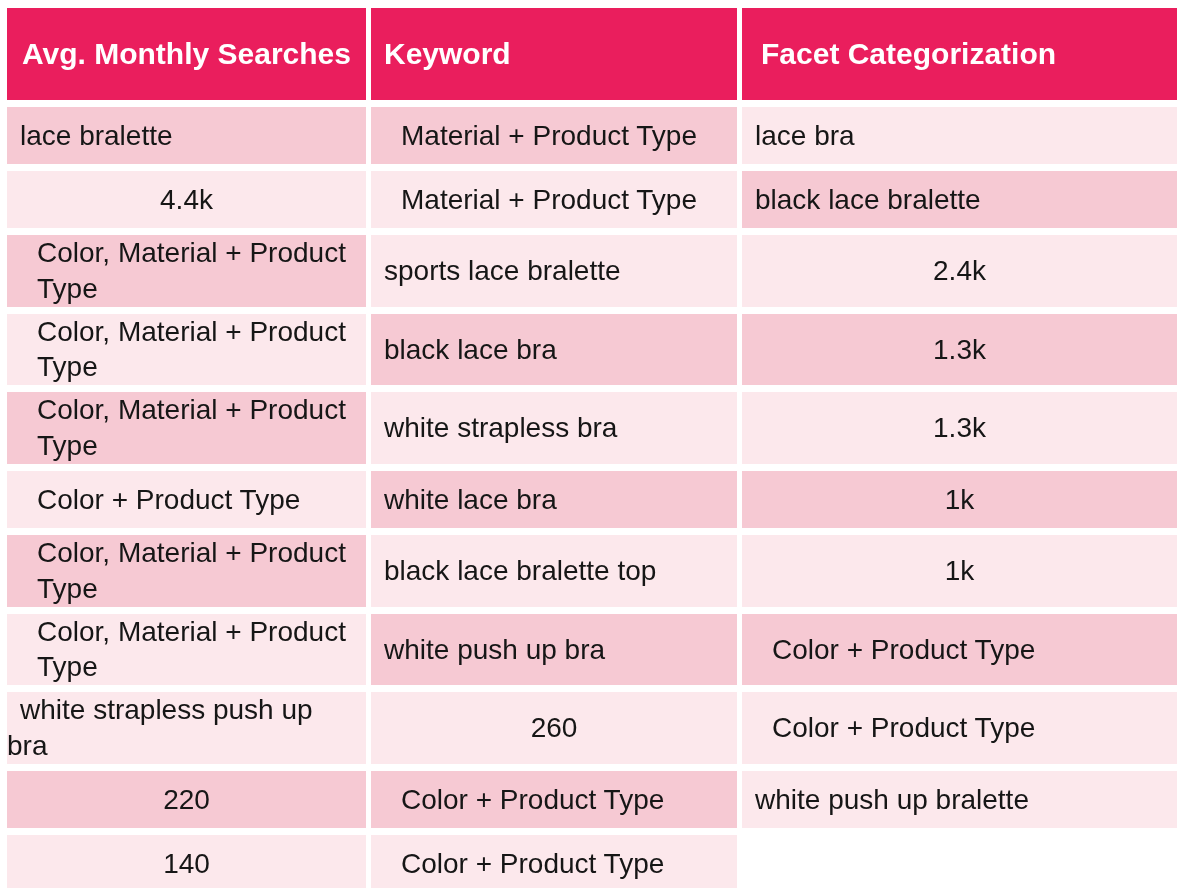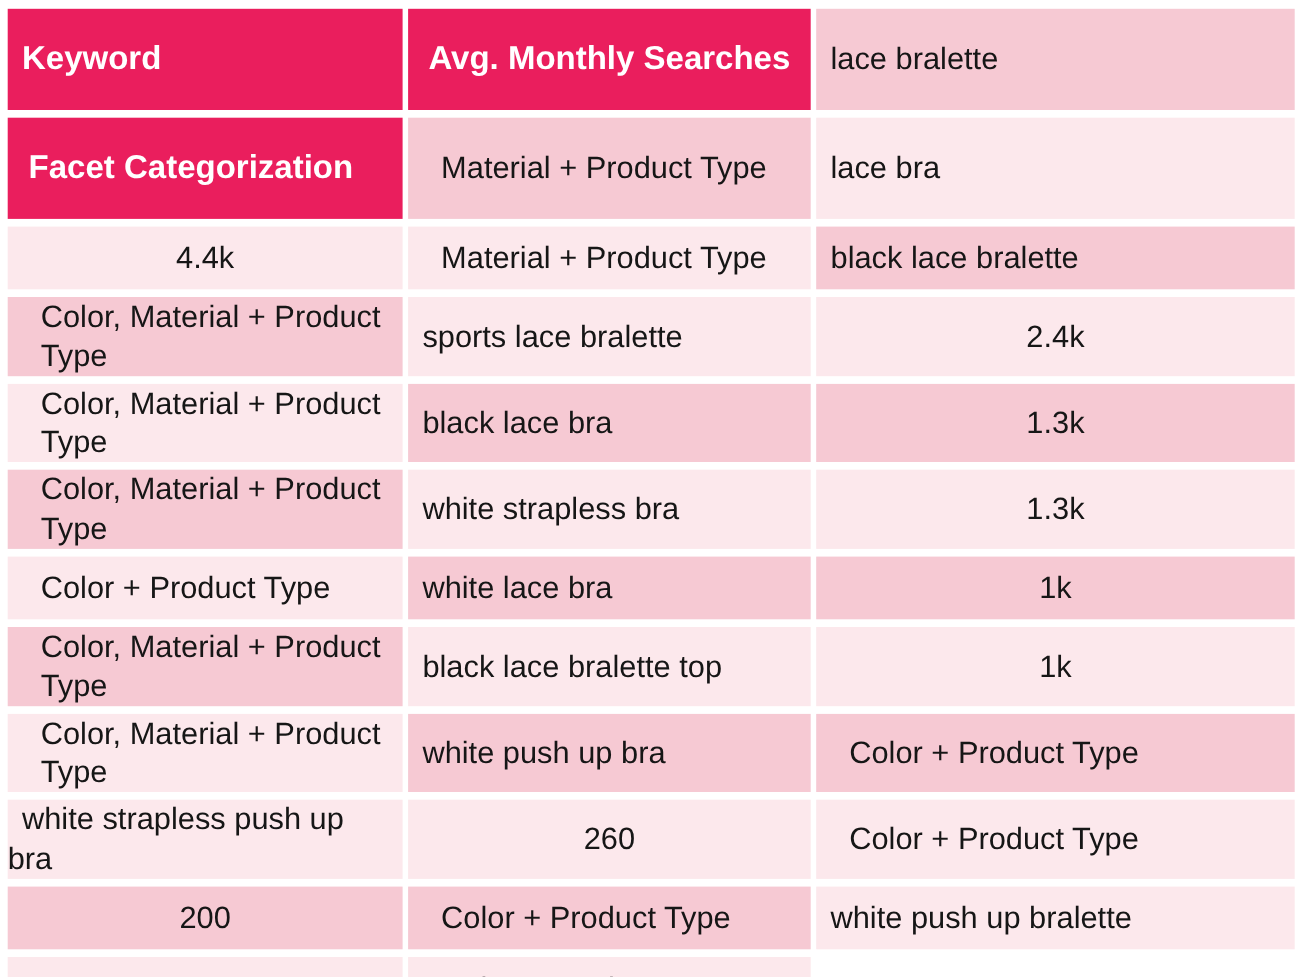--- a/index.html
+++ b/index.html
@@ -56,33 +56,33 @@
   .head.col-keyword { padding-left: 13px; }
   .head.col-keyword span { text-indent: 0; }
   .head.col-searches { padding-left: 0; }
   .head.col-facets { padding-left: 19px; }
 </style>
 </head>
 <body>
 
 <div class="table">
 
+  <div class="cell head col-searches">
+    <span>Avg. Monthly Searches</span>
+  </div>
   <div class="cell head col-keyword">
     <span>Keyword</span>
   </div>
-  <div class="cell head col-searches">
-    <span>Avg. Monthly Searches</span>
+  <div class="cell head col-facets">
+    <span>Facet Categorization</span>
   </div>
+
   <div class="cell dark col-keyword">
       <span>lace bralette</span>
     </div>
-
-  <div class="cell head col-facets">
-    <span>Facet Categorization</span>
-  </div>
   <div class="cell dark col-facets">
       <span>Material + Product Type</span>
     </div>
 
   <div class="cell light col-keyword">
       <span>lace bra</span>
     </div>
   <div class="cell light col-searches">
       <span>4.4k</span>
     </div>
@@ -158,21 +158,21 @@
       <span>white strapless push up bra</span>
     </div>
   <div class="cell light col-searches">
       <span>260</span>
     </div>
   <div class="cell light col-facets">
       <span>Color + Product Type</span>
     </div>
 
   <div class="cell dark col-searches">
-      <span>200</span>
+      <span>220</span>
     </div>
   <div class="cell dark col-facets">
       <span>Color + Product Type</span>
     </div>
 
   <div class="cell light col-keyword">
       <span>white push up bralette</span>
     </div>
   <div class="cell light col-searches">
       <span>140</span>

